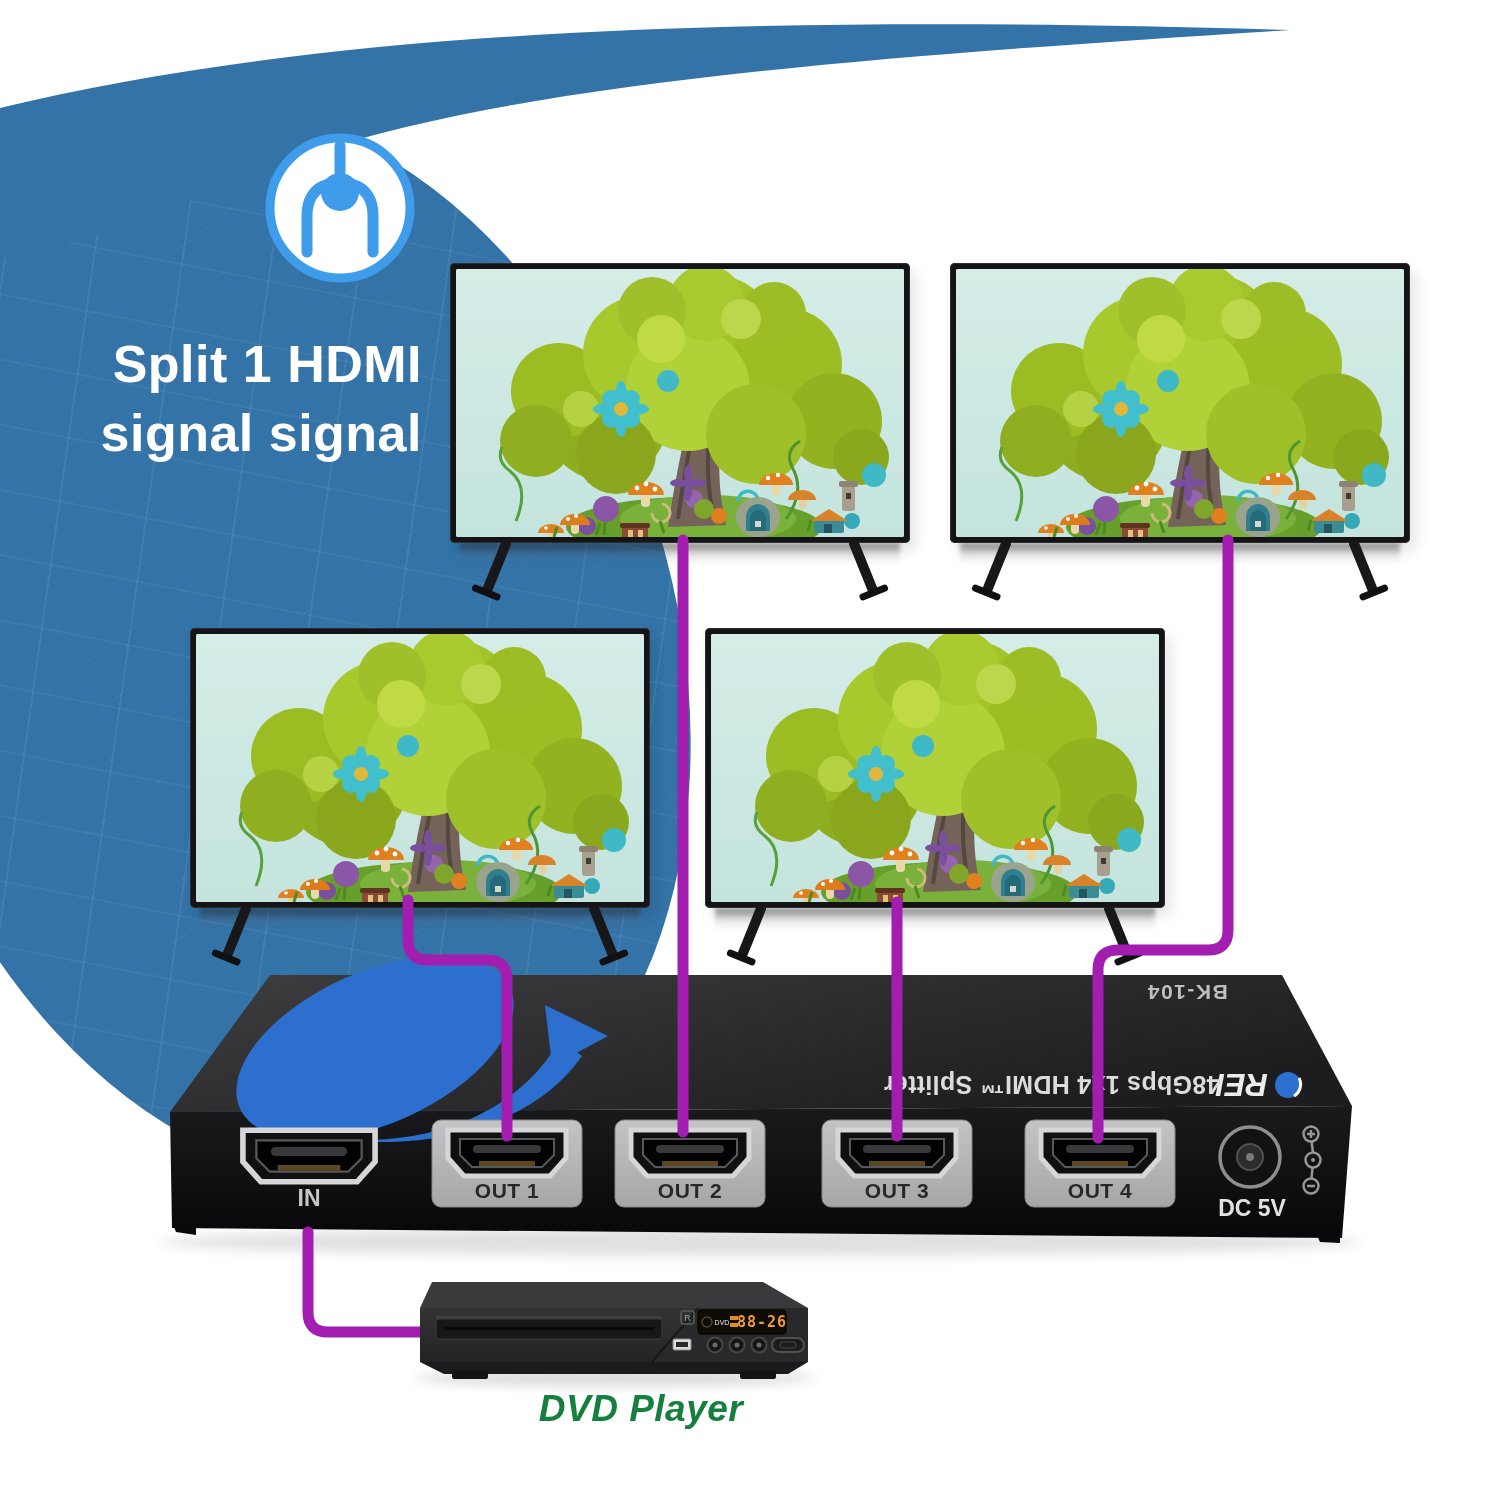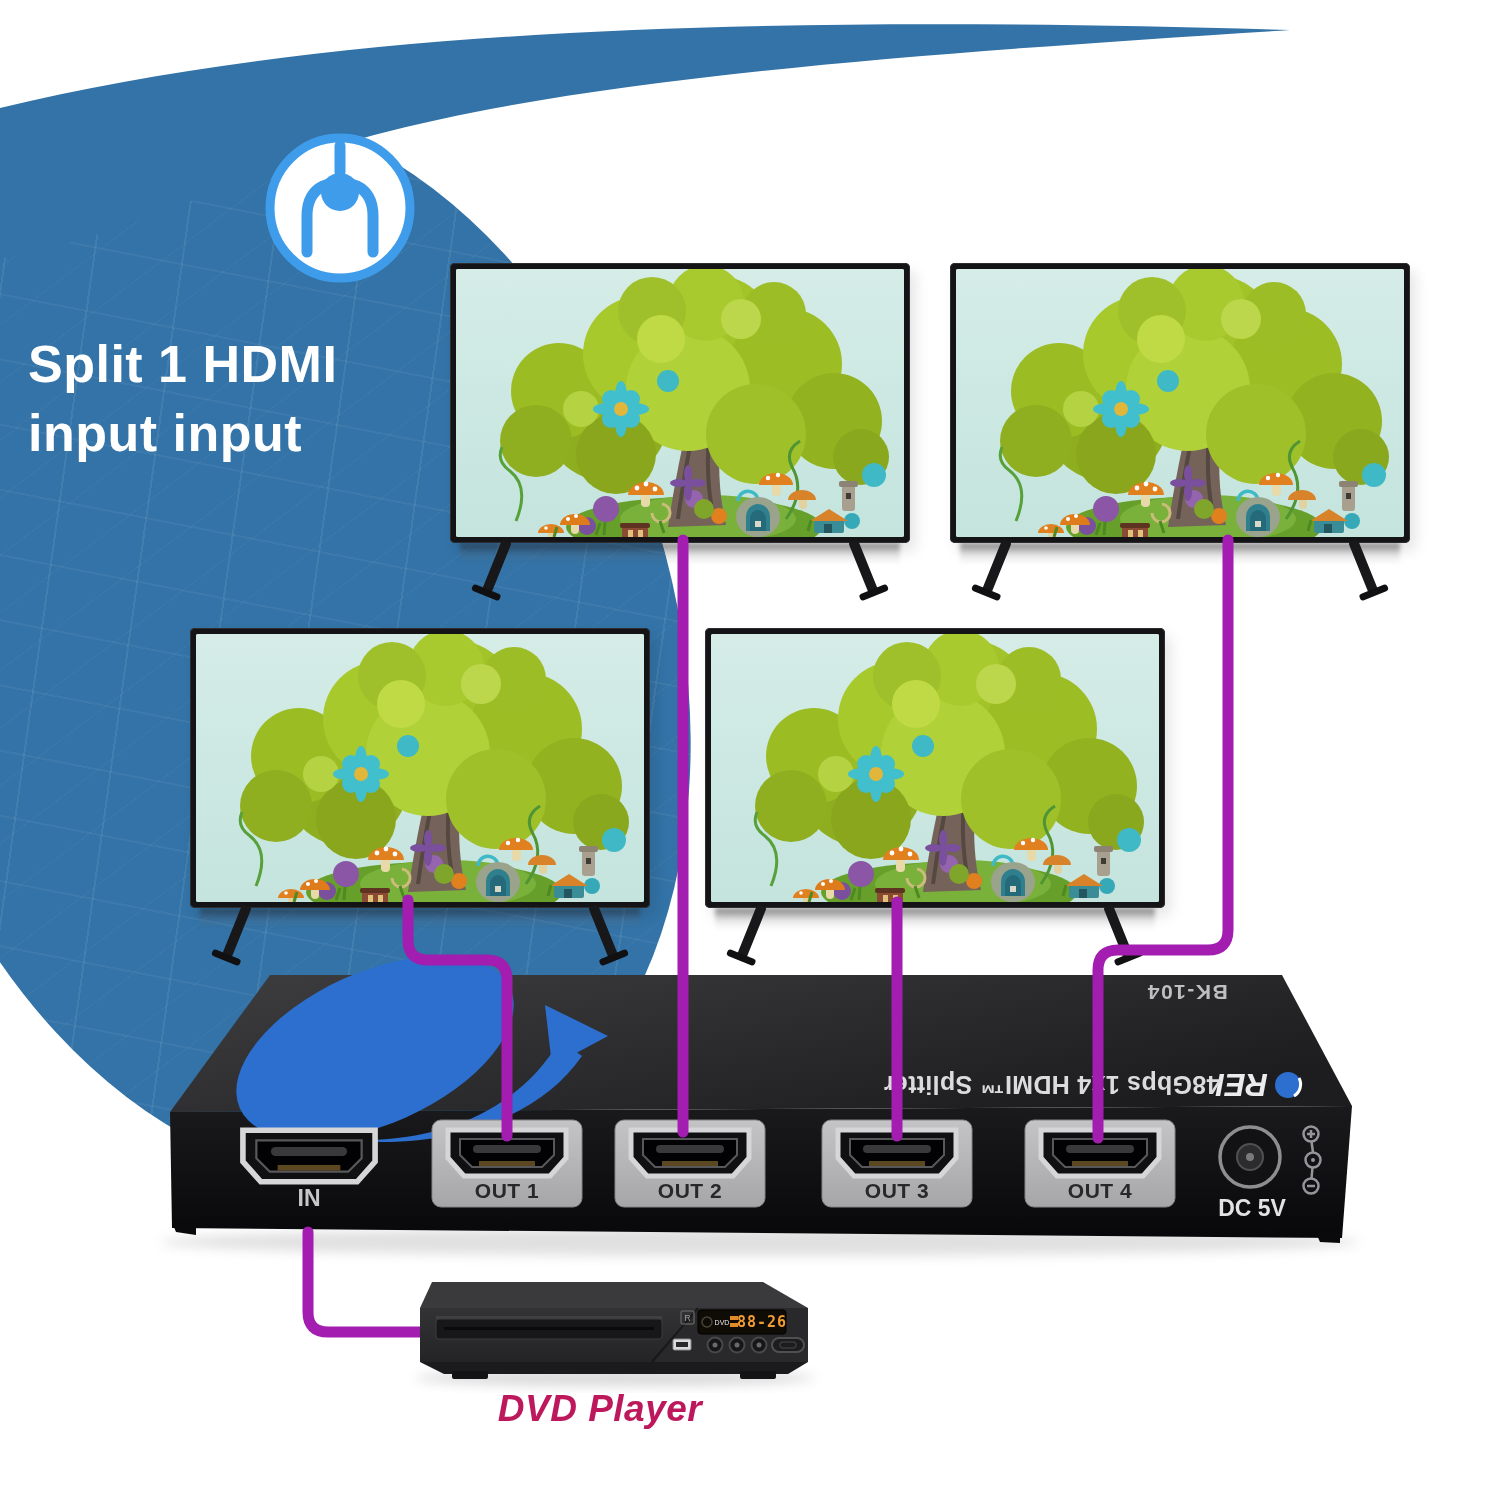--- a/index.html
+++ b/index.html
@@ -9,39 +9,39 @@
 
   
   .blob{position:absolute;left:-115px;top:92px;width:790px;height:1102px;border-radius:50%;
         transform:rotate(-17deg);
         background-color:#3373a7;
         background-image:
           repeating-linear-gradient(115deg, rgba(255,255,255,.07) 0 2px, rgba(255,255,255,0) 2px 88px),
           repeating-linear-gradient(28deg, rgba(255,255,255,.05) 0 2px, rgba(255,255,255,0) 2px 64px),
           repeating-linear-gradient(160deg, rgba(255,255,255,.04) 0 1px, rgba(255,255,255,0) 1px 46px);}
   .cres{position:absolute;left:0;top:0;}
-  .headline{position:absolute;left:28px;top:330px;width:394px;text-align:left;color:#ffffff;
+  .headline{position:absolute;left:28px;top:330px;width:394px;text-align:right;color:#ffffff;
             font-size:52px;line-height:69px;font-weight:bold;letter-spacing:.5px;}
 
   
   .tv{position:absolute;width:460px;height:336px;}
   .bezel{position:absolute;left:0;top:0;width:460px;height:280px;background:#141416;border-radius:5px;
          padding:6px;box-sizing:border-box;box-shadow:inset 0 0 0 1px #2e2e30, 6px 8px 14px rgba(0,0,0,.10);}
   .art{width:448px;height:268px;display:block;background:#cfe9e4;border-radius:2px;}
   .tv-under{position:absolute;top:280px;left:10px;width:440px;height:22px;
             background:linear-gradient(to bottom, rgba(35,35,38,.50), rgba(110,110,115,.14) 55%, rgba(255,255,255,0));
             filter:blur(2px);}
   .leg{position:absolute;top:278px;width:10px;height:56px;background:#18181a;transform-origin:top center;border-radius:2px;}
   .leg::after{content:"";position:absolute;bottom:-3px;left:-10px;width:30px;height:7px;background:#101012;border-radius:3px;}
   .leg-l{left:52px;transform:rotate(22deg);}
   .leg-r{right:52px;transform:rotate(-22deg);}
 
   
-  .dvd-label{position:absolute;left:440px;top:1388px;width:320px;text-align:center;
-             font-size:37px;font-weight:bold;font-style:italic;color:#be185d;letter-spacing:.5px;}
+  .dvd-label{position:absolute;left:481px;top:1388px;width:320px;text-align:center;
+             font-size:37px;font-weight:bold;font-style:italic;color:#15803d;letter-spacing:.5px;}
 
   svg text{font-family:"Liberation Sans",sans-serif;}
   .mono{font-family:"DejaVu Sans Mono",monospace;}
 </style>
 </head>
 <body>
 
 <div id="canvas">
 
   <svg width="0" height="0" style="position:absolute">
@@ -174,21 +174,21 @@
 
   <svg class="abs" style="left:250px;top:118px" width="180" height="180" viewBox="0 0 180 180">
     <circle cx="90" cy="90" r="70" fill="#ffffff" stroke="#3f9ceb" stroke-width="9"></circle>
     <path d="M 90,28 V 54" stroke="#3f9ceb" stroke-width="11" stroke-linecap="round" fill="none"></path>
     <path d="M 57,134 V 98 Q 57,76 73,68 Q 90,61 107,68 Q 123,76 123,98 V 134" stroke="#3f9ceb" stroke-width="11" stroke-linecap="round" fill="none"></path>
     <circle cx="90" cy="74" r="19" fill="#3f9ceb"></circle>
   </svg>
 
   <div class="headline">
     <div>Split 1 HDMI</div>
-    <div>input input</div>
+    <div>signal signal</div>
   </div>
 
   <div class="tv" style="left:450px;top:263px">
     <div class="bezel">
       <svg class="art" viewBox="0 0 448 268">
           <use href="#tvart"></use>
         </svg>
     </div>
     <div class="tv-under"></div>
     <div class="leg leg-l"></div>

